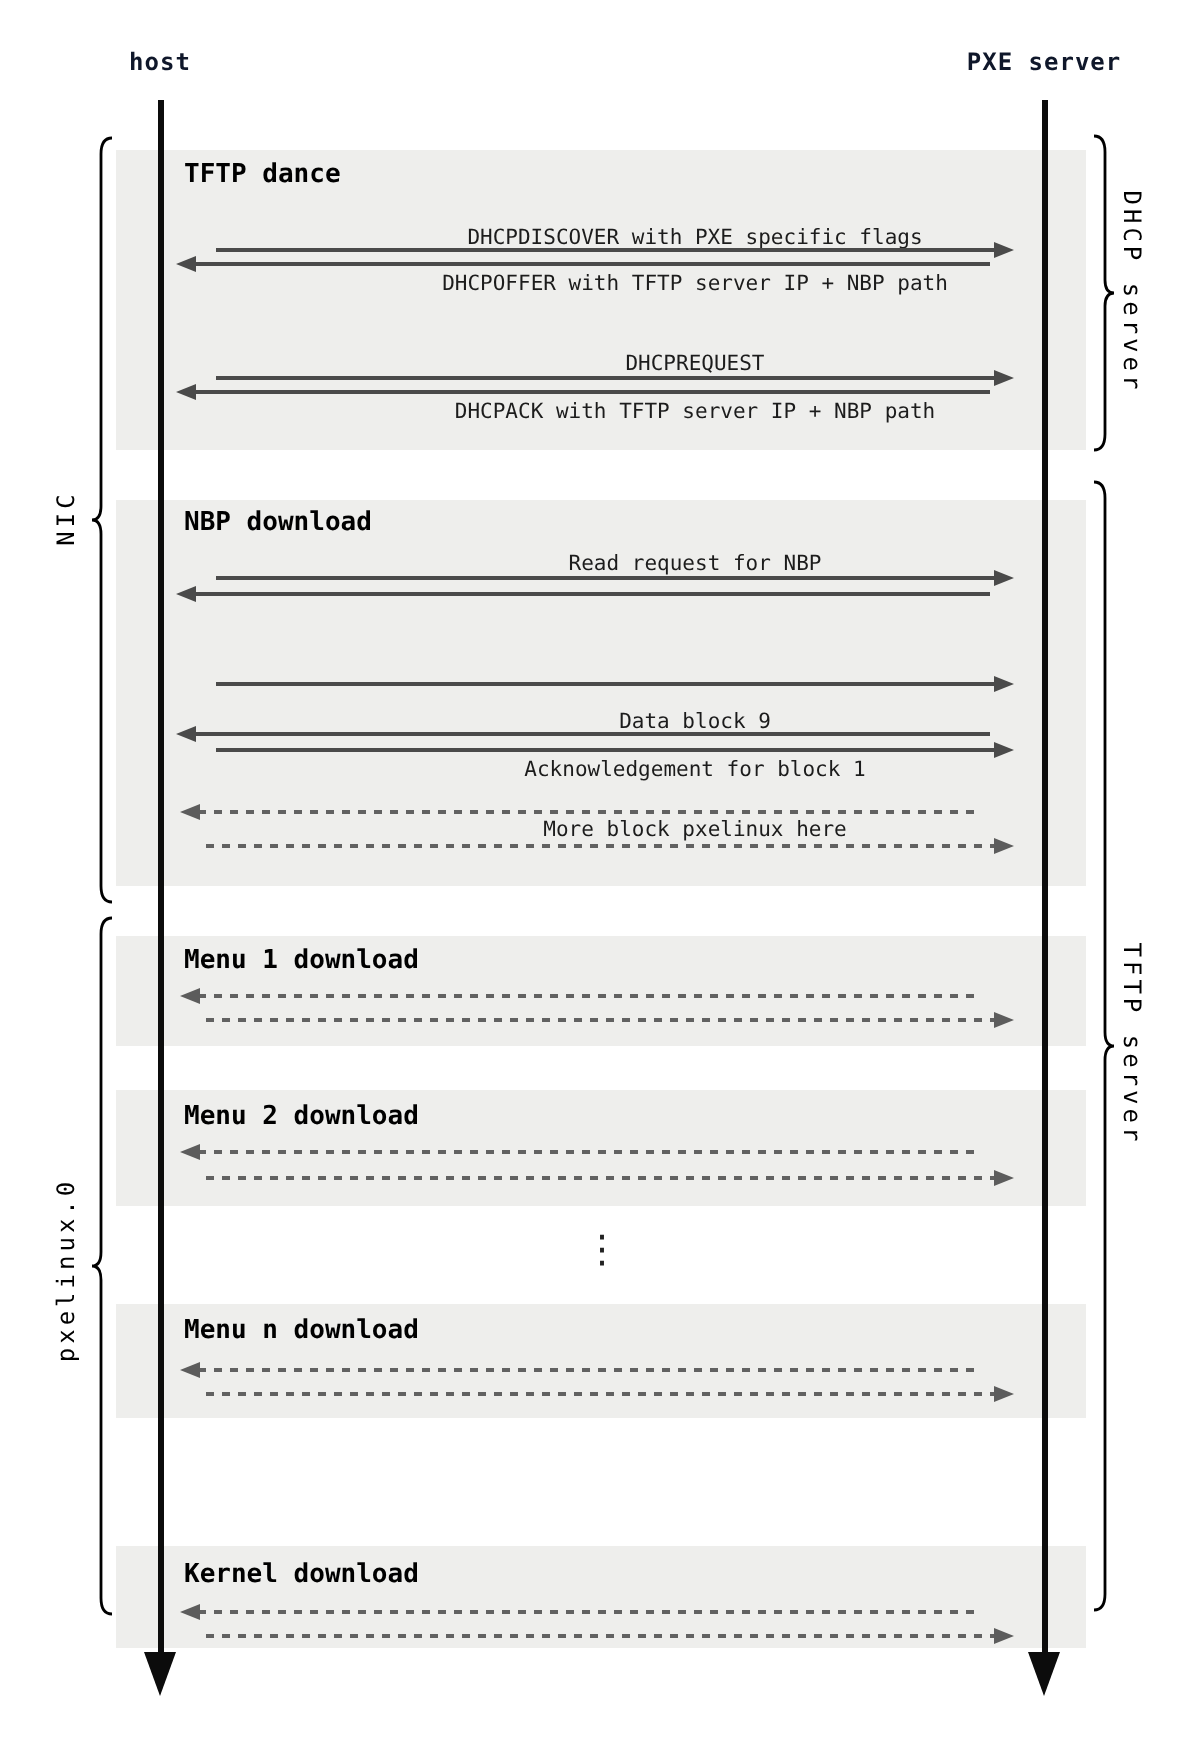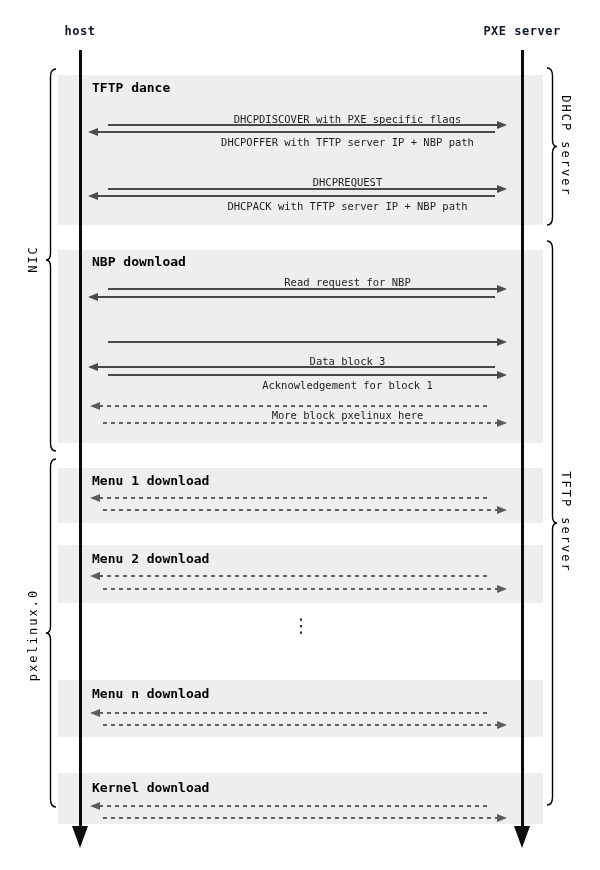--- a/index.html
+++ b/index.html
@@ -90,21 +90,21 @@
       </div>
 
     <div class="arr solid arr-l" style="top:46px;">
         <span class="head head-l"></span>
       </div>
 
     <div class="arr solid arr-r" style="top:91px;">
         <span class="head head-r"></span>
       </div>
 
-    <div class="msg-label" style="top:105px;">Data block 3</div>
+    <div class="msg-label" style="top:105px;">Data block 9</div>
     <div class="arr solid arr-l" style="top:116px;">
         <span class="head head-l"></span>
       </div>
 
     <div class="arr solid arr-r" style="top:124px;">
         <span class="head head-r"></span>
       </div>
     <div class="msg-label" style="top:129px;">Acknowledgement for block 1</div>
 
     <div class="arr dashed dash-l" style="top:155px;">
@@ -131,21 +131,21 @@
     <div class="arr dashed dash-l" style="top:30px;">
         <span class="head head-l"></span>
       </div>
     <div class="arr dashed dash-r" style="top:43px;">
         <span class="head head-r"></span>
       </div>
   </div>
 
   <div class="dots">⋮</div>
 
-  <div class="sec" style="top:652px;height:57px;margin-top:28px;">
+  <div class="sec" style="top:652px;height:57px;">
     <div class="sec-title" style="top:6px;">Menu n download</div>
     <div class="arr dashed dash-l" style="top:32px;">
         <span class="head head-l"></span>
       </div>
     <div class="arr dashed dash-r" style="top:44px;">
         <span class="head head-r"></span>
       </div>
   </div>
 
   <div class="sec" style="top:744px;height:51px;margin-top:29px;">

